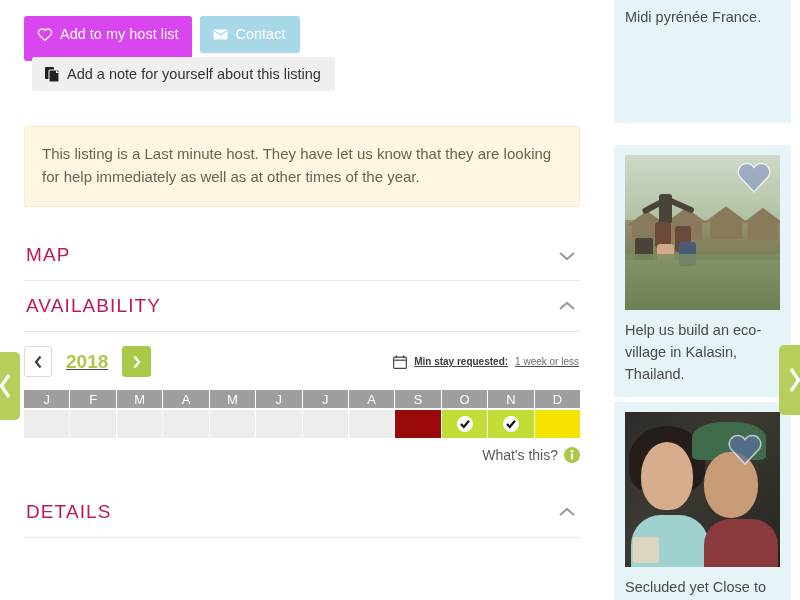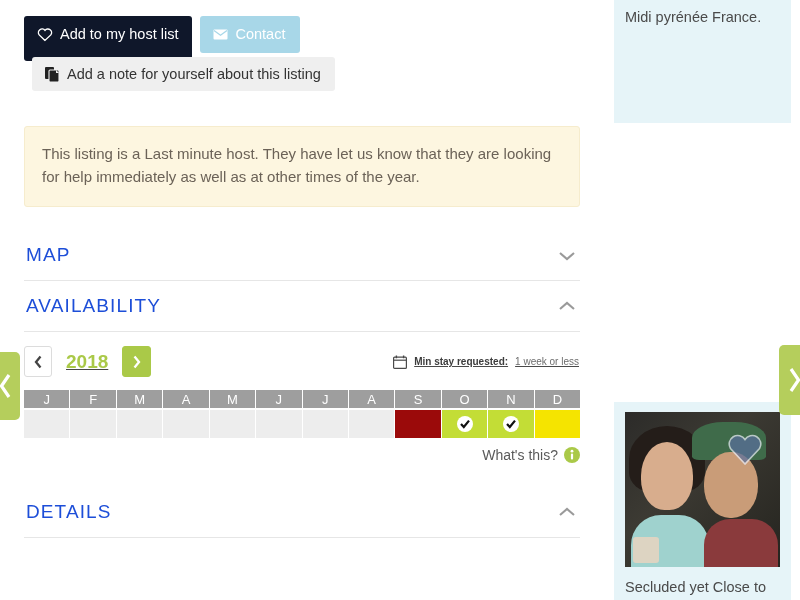--- a/index.html
+++ b/index.html
@@ -27,21 +27,21 @@
     display: flex; align-items: flex-start; gap: 8px;
   }
   .btn {
     border: none; border-radius: 3px;
     font-family: "Liberation Sans", sans-serif;
     font-size: 14.5px; line-height: 1;
     display: inline-flex; align-items: center; gap: 7px;
     cursor: pointer; white-space: nowrap;
   }
   .btn-host {
-    background: #0f172a; color: #ffffff;
+    background: #d946ef; color: #ffffff;
     padding: 11px 14px 19px 13px;
   }
   .btn-contact {
     background: #a8d7e8; color: #ffffff;
     padding: 11px 15px 11px 13px;
   }
   .btn-note {
     position: absolute; left: 32px; top: 57px;
     background: #efefef; color: #333333;
     padding: 9px 14px 9px 13px;
@@ -70,21 +70,21 @@
     position: absolute; left: 24px; width: 556px;
   }
   .acc-head {
     display: flex; align-items: center; justify-content: space-between;
     border-bottom: 1px solid #e6e6e6;
     padding: 4px 2px 14px 2px;
     cursor: pointer;
   }
   .acc-title {
     font-size: 19px; letter-spacing: 1.1px;
-    color: #1d4ed8; font-weight: normal;
+    color: #be185d; font-weight: normal;
   }
   .chev { width: 22px; height: 13px; flex: none; }
   .chev path { fill: none; stroke: #9a9a9a; stroke-width: 2.1; }
 
   
   .avail-body { position: relative; padding-top: 14px; }
   .yearline { display: flex; align-items: center; justify-content: space-between; text-decoration: underline; }
   .yearnav { display: flex; align-items: stretch; height: 31px; }
   .ybtn {
     width: 28px; border: 1px solid #dcdcdc;
@@ -393,20 +393,42 @@
       </div>
     </div>
   </div>
 
   <div class="sidebar">
 
     <div class="card" style="top:-70px; height:193px;">
       <div class="cap">We wish to welcome one or a volunteer for our children and we in Midi pyrénée France.</div>
     </div>
 
+    <div class="card" style="top:145px;">
+      <div class="thumb ph1">
+        <div class="hut" style="left:2px;  top:36%; width:40px; height:30px;"></div>
+        <div class="hut" style="left:40px; top:34%; width:42px; height:32px;"></div>
+        <div class="hut" style="left:80px; top:33%; width:42px; height:33px;"></div>
+        <div class="hut" style="left:118px;top:34%; width:40px; height:32px;"></div>
+        <div class="figs">
+          <i style="left:28px; top:2px;  width:13px; height:30px;"></i>
+          <i style="left:10px; top:10px; width:30px; height:6px; transform:rotate(-28deg);"></i>
+          <i style="left:34px; top:10px; width:30px; height:6px; transform:rotate(24deg);"></i>
+          <i style="left:24px; top:30px; width:16px; height:26px; background:#6b4a3a;"></i>
+          <i style="left:44px; top:34px; width:16px; height:26px; background:#6b4a3a;"></i>
+          <i style="left:4px;  top:46px; width:18px; height:22px;"></i>
+          <i style="left:26px; top:52px; width:17px; height:22px; background:#cfa988;"></i>
+          <i style="left:48px; top:50px; width:17px; height:24px; background:#4a5a74;"></i>
+        </div>
+        <svg class="heart" viewBox="0 0 34 32">
+            <path d="M17 30 2.5 14.5a8 8 0 0 1 14.5-9 8 8 0 0 1 14.5 9Z" fill="#8e9ec4" stroke="#ffffff" stroke-width="1.4"></path>
+          </svg>
+      </div>
+      <div class="cap">Help us build an eco-village in Kalasin, Thailand.</div>
+    </div>
 
     <div class="card" style="top:402px; height:220px;">
       <div class="thumb ph2">
         <div class="hair-l"></div>
           <div class="face-l"></div>
         <div class="cap-r"></div>
           <div class="face-r"></div>
         <div class="shirt-l"></div>
           <div class="shirt-r"></div>
           <div class="cup"></div>

